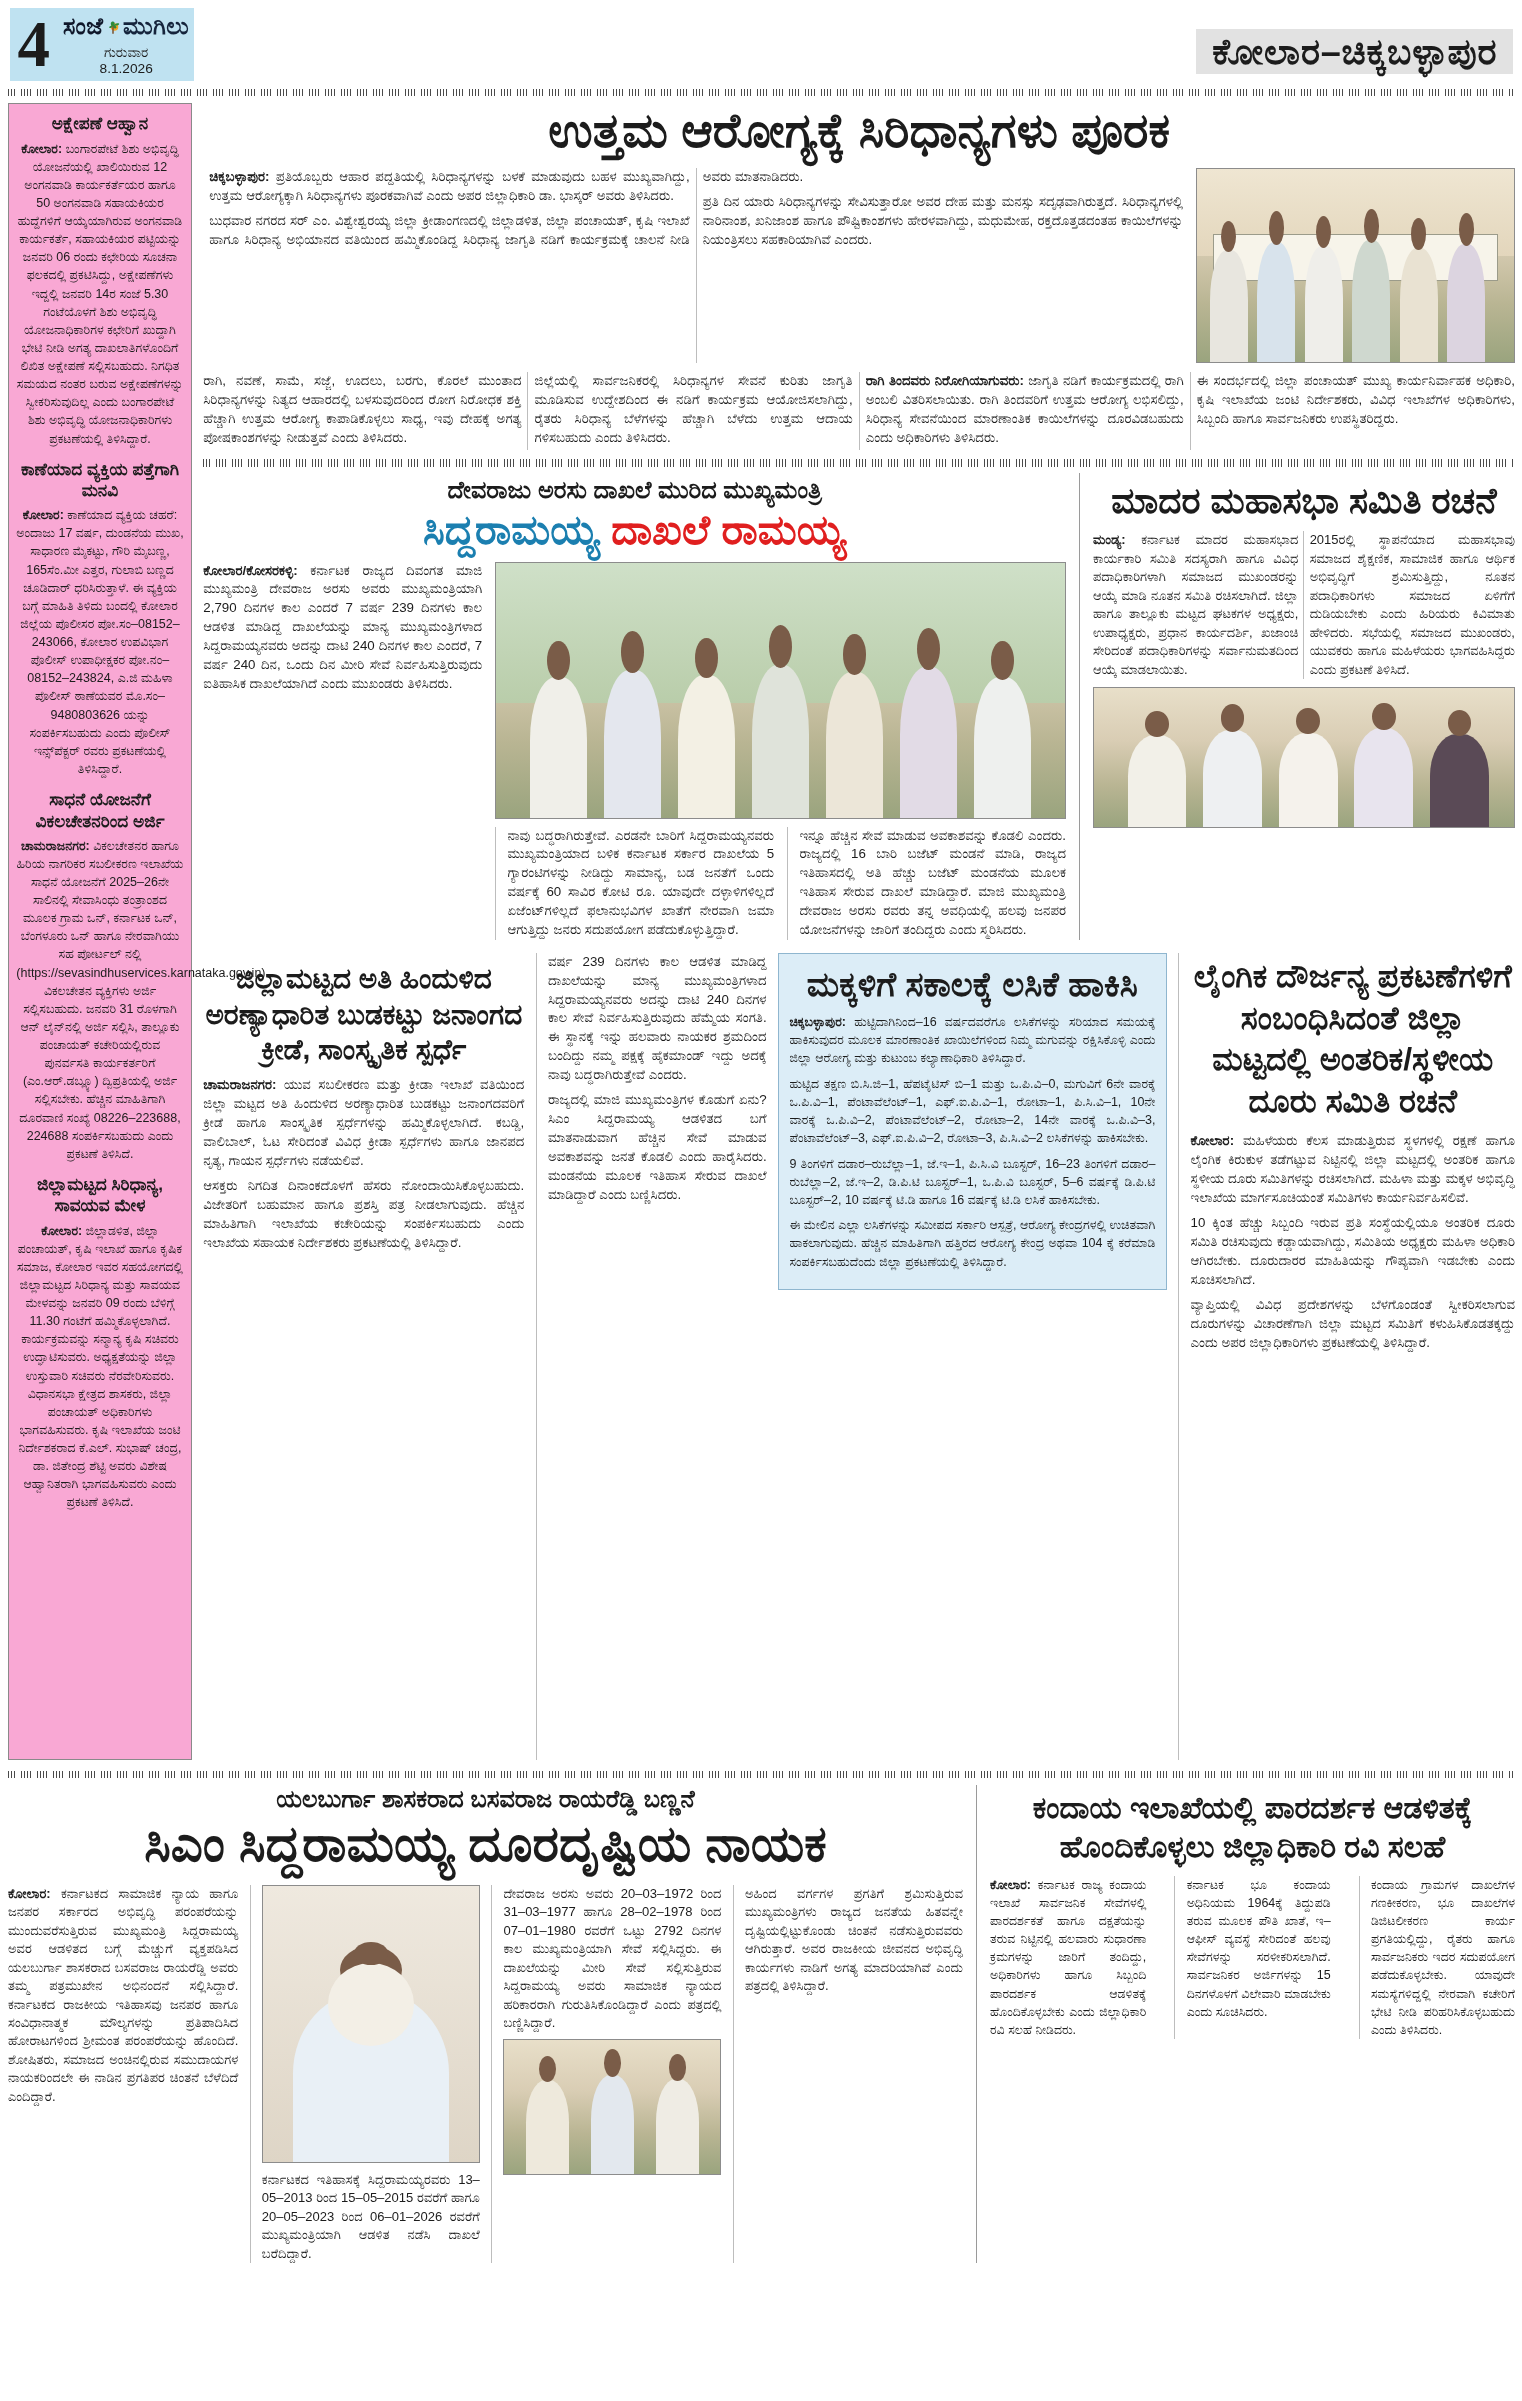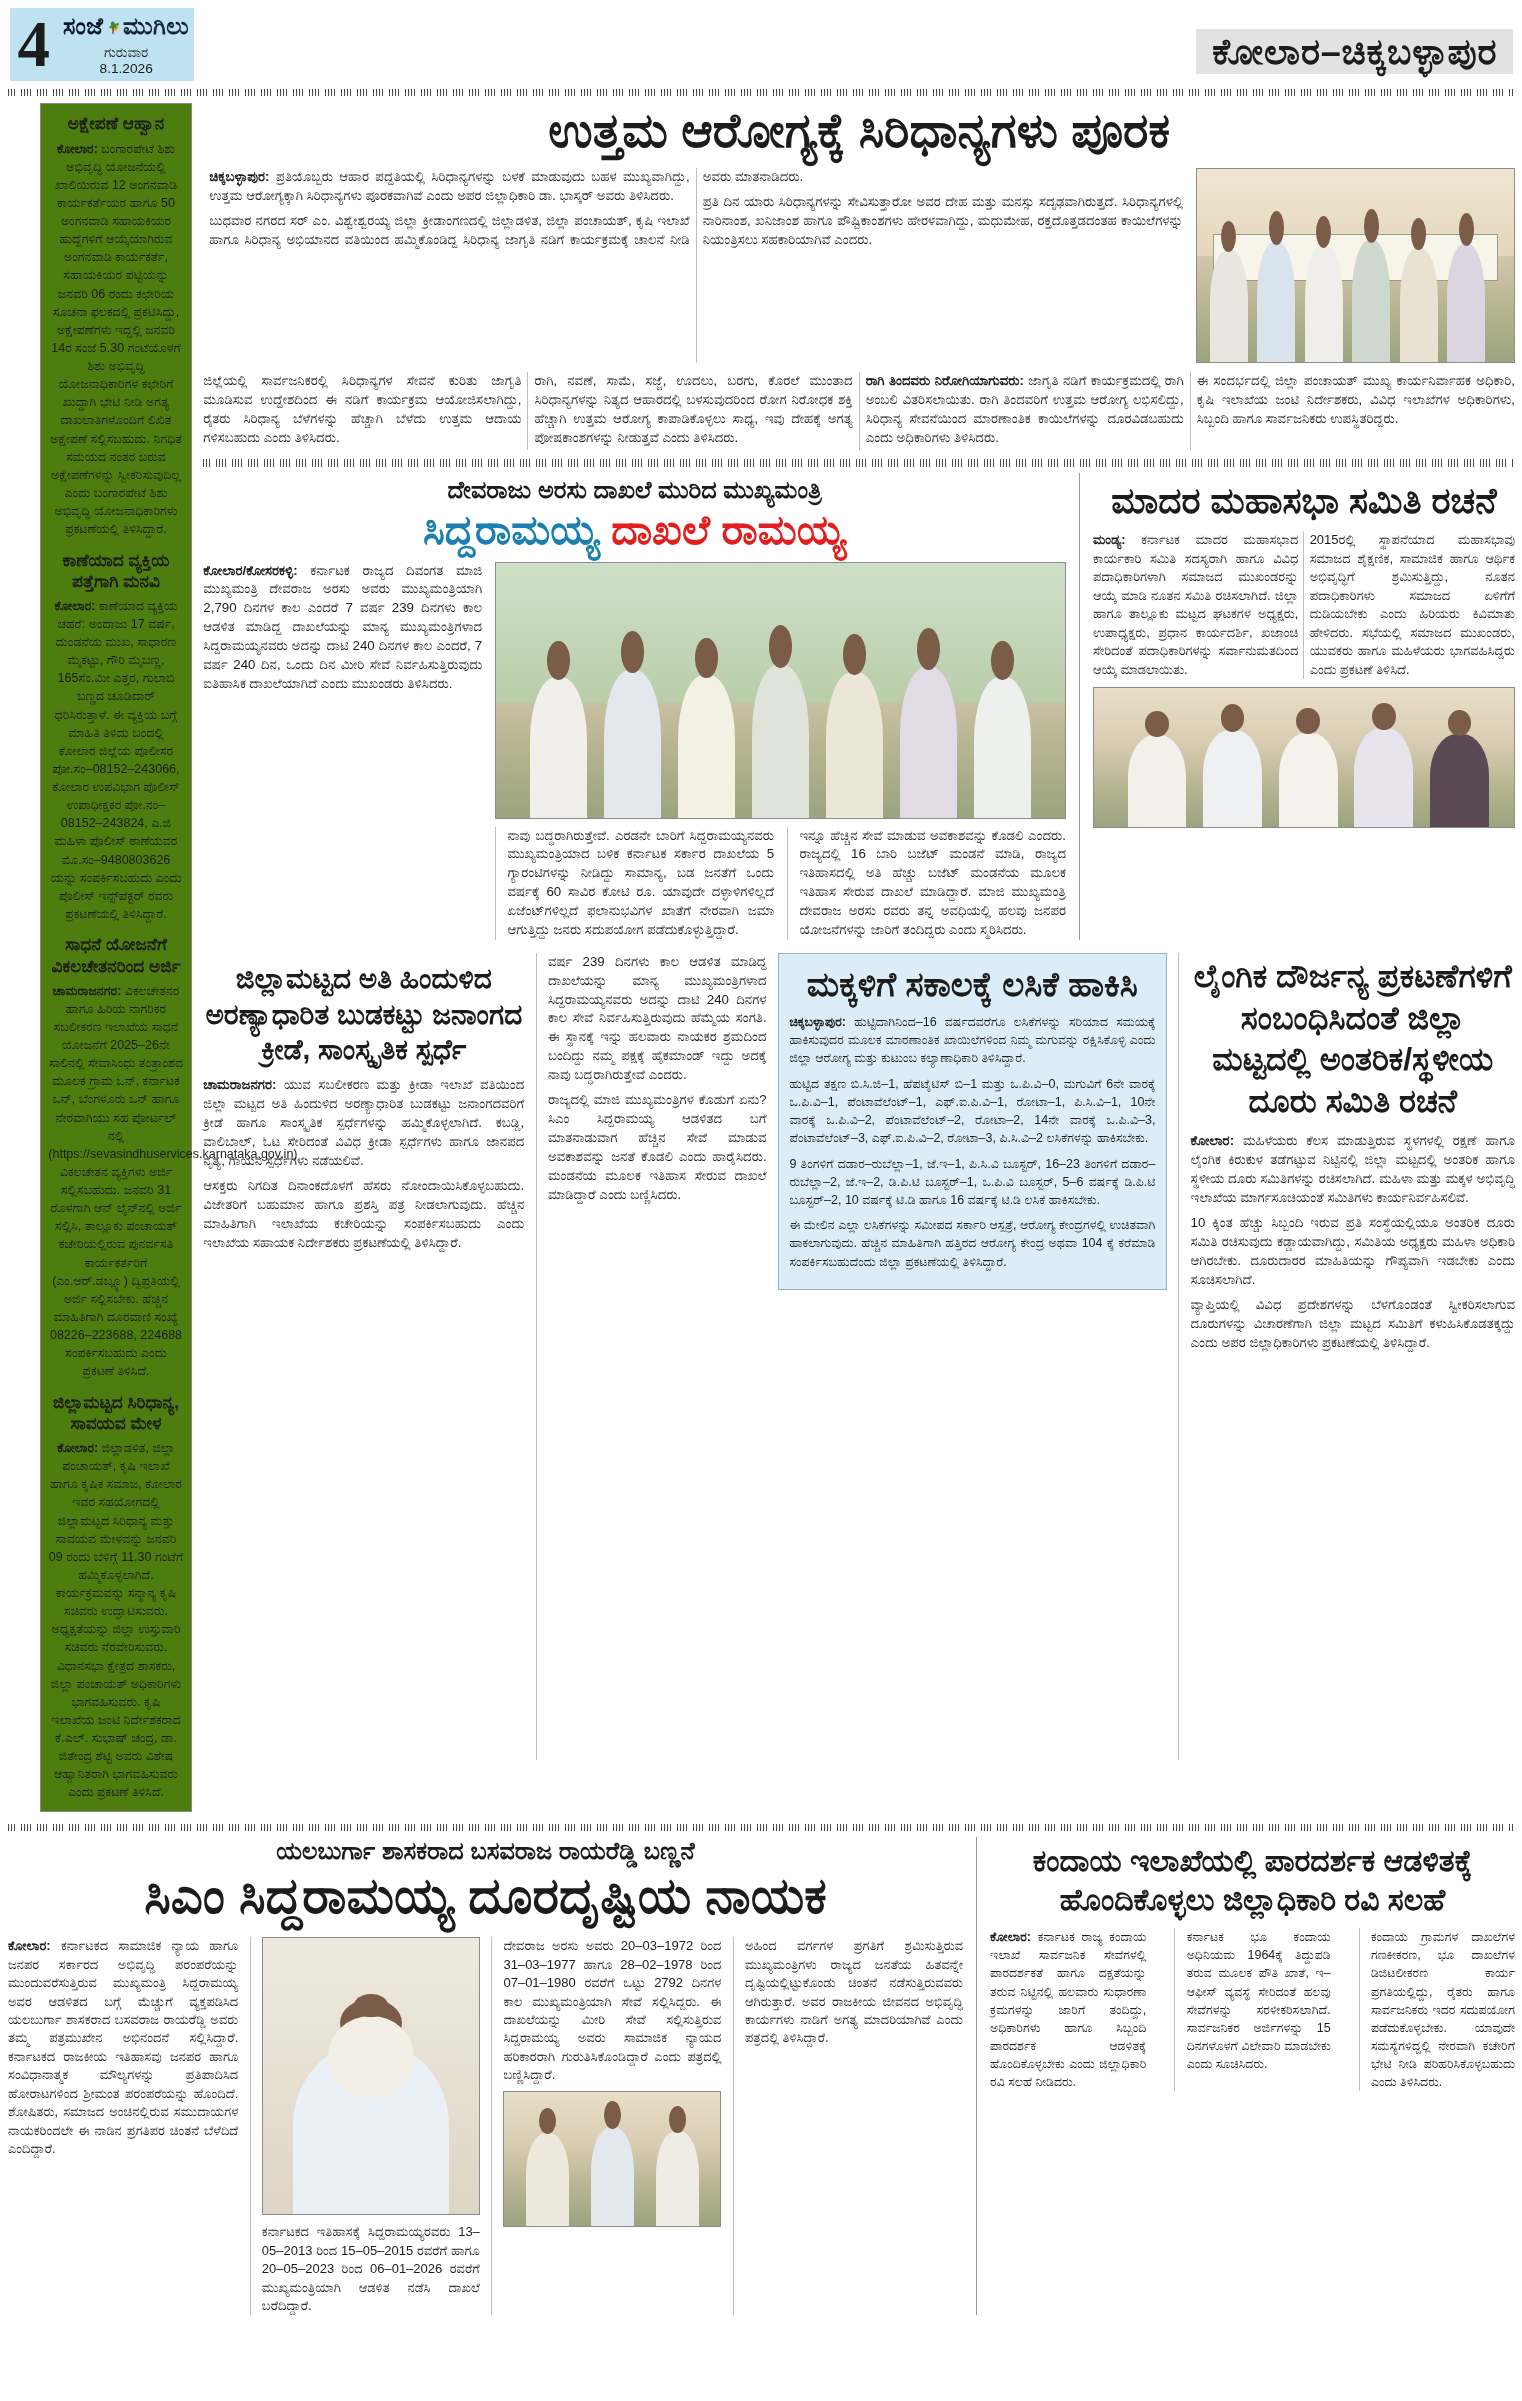--- a/index.html
+++ b/index.html
@@ -33,21 +33,21 @@
 
   
   .hrule {
     height:7.3px; margin:3.2px 0 6.5px;
     background:repeating-linear-gradient(90deg,#4a4a4a 0 0.8px, transparent 0.8px 3.2px);
   }
 
   
   .content-top { display:grid; grid-template-columns:184px 1fr; gap:11.3px; align-items:stretch; }
 
-  .briefs { background:#4d7c0f; border:0.8px solid #8a8a8a; padding:9.7px 7.3px; font-size:12.5px; line-height:1.45;margin-left:32px; }
+  .briefs { background:#f9a8d4; border:0.8px solid #8a8a8a; padding:9.7px 7.3px; font-size:12.5px; line-height:1.45; }
   .brief-title { font-size:17px; font-weight:bold; text-align:center; margin:11.3px 0 4.8px; line-height:1.25; }
   .brief-item:first-child .brief-title { margin-top:0; }
   .brief-body { text-align:center; }
   .brief-body b { font-weight:bold; }
 
   
   .lead-headline { font-size:48px; font-weight:bold; text-align:center; line-height:1.12; padding:1.6px 0 9.7px; }
   .lead-top { display:flex; gap:13px; }
   .lead-intro {
     flex:1; font-size:13.3px; line-height:1.42; text-align:justify;
@@ -175,22 +175,22 @@
             <div class="banner2"></div>
             <div class="person" style="left:4%; width:12%; height:58%; background:#e8e6df;"></div>
             <div class="person" style="left:19%; width:12%; height:62%; background:#d8e3ec;"></div>
             <div class="person" style="left:34%; width:12%; height:60%; background:#efeeea;"></div>
             <div class="person" style="left:49%; width:12%; height:63%; background:#cfd8cf;"></div>
             <div class="person" style="left:64%; width:12%; height:59%; background:#e9e2d2;"></div>
             <div class="person" style="left:79%; width:12%; height:61%; background:#dcd4e0;"></div>
           </div>
         </div>
         <div class="lead-cols">
+          <p>ರಾಗಿ, ನವಣೆ, ಸಾಮೆ, ಸಜ್ಜೆ, ಊದಲು, ಬರಗು, ಕೊರಲೆ ಮುಂತಾದ ಸಿರಿಧಾನ್ಯಗಳನ್ನು ನಿತ್ಯದ ಆಹಾರದಲ್ಲಿ ಬಳಸುವುದರಿಂದ ರೋಗ ನಿರೋಧಕ ಶಕ್ತಿ ಹೆಚ್ಚಾಗಿ ಉತ್ತಮ ಆರೋಗ್ಯ ಕಾಪಾಡಿಕೊಳ್ಳಲು ಸಾಧ್ಯ, ಇವು ದೇಹಕ್ಕೆ ಅಗತ್ಯ ಪೋಷಕಾಂಶಗಳನ್ನು ನೀಡುತ್ತವೆ ಎಂದು ತಿಳಿಸಿದರು.</p>
           <p>ಜಿಲ್ಲೆಯಲ್ಲಿ ಸಾರ್ವಜನಿಕರಲ್ಲಿ ಸಿರಿಧಾನ್ಯಗಳ ಸೇವನೆ ಕುರಿತು ಜಾಗೃತಿ ಮೂಡಿಸುವ ಉದ್ದೇಶದಿಂದ ಈ ನಡಿಗೆ ಕಾರ್ಯಕ್ರಮ ಆಯೋಜಿಸಲಾಗಿದ್ದು, ರೈತರು ಸಿರಿಧಾನ್ಯ ಬೆಳೆಗಳನ್ನು ಹೆಚ್ಚಾಗಿ ಬೆಳೆದು ಉತ್ತಮ ಆದಾಯ ಗಳಿಸಬಹುದು ಎಂದು ತಿಳಿಸಿದರು.</p>
-          <p>ರಾಗಿ, ನವಣೆ, ಸಾಮೆ, ಸಜ್ಜೆ, ಊದಲು, ಬರಗು, ಕೊರಲೆ ಮುಂತಾದ ಸಿರಿಧಾನ್ಯಗಳನ್ನು ನಿತ್ಯದ ಆಹಾರದಲ್ಲಿ ಬಳಸುವುದರಿಂದ ರೋಗ ನಿರೋಧಕ ಶಕ್ತಿ ಹೆಚ್ಚಾಗಿ ಉತ್ತಮ ಆರೋಗ್ಯ ಕಾಪಾಡಿಕೊಳ್ಳಲು ಸಾಧ್ಯ, ಇವು ದೇಹಕ್ಕೆ ಅಗತ್ಯ ಪೋಷಕಾಂಶಗಳನ್ನು ನೀಡುತ್ತವೆ ಎಂದು ತಿಳಿಸಿದರು.</p>
           <p><b class="dl">ರಾಗಿ ತಿಂದವರು ನಿರೋಗಿಯಾಗುವರು:</b> <span>ಜಾಗೃತಿ ನಡಿಗೆ ಕಾರ್ಯಕ್ರಮದಲ್ಲಿ ರಾಗಿ ಅಂಬಲಿ ವಿತರಿಸಲಾಯಿತು. ರಾಗಿ ತಿಂದವರಿಗೆ ಉತ್ತಮ ಆರೋಗ್ಯ ಲಭಿಸಲಿದ್ದು, ಸಿರಿಧಾನ್ಯ ಸೇವನೆಯಿಂದ ಮಾರಣಾಂತಿಕ ಕಾಯಿಲೆಗಳನ್ನು ದೂರವಿಡಬಹುದು ಎಂದು ಅಧಿಕಾರಿಗಳು ತಿಳಿಸಿದರು.</span></p>
           <p>ಈ ಸಂದರ್ಭದಲ್ಲಿ ಜಿಲ್ಲಾ ಪಂಚಾಯತ್ ಮುಖ್ಯ ಕಾರ್ಯನಿರ್ವಾಹಕ ಅಧಿಕಾರಿ, ಕೃಷಿ ಇಲಾಖೆಯ ಜಂಟಿ ನಿರ್ದೇಶಕರು, ವಿವಿಧ ಇಲಾಖೆಗಳ ಅಧಿಕಾರಿಗಳು, ಸಿಬ್ಬಂದಿ ಹಾಗೂ ಸಾರ್ವಜನಿಕರು ಉಪಸ್ಥಿತರಿದ್ದರು.</p>
         </div>
       </section>
 
       <div class="hrule" style="margin-top:9.7px;"></div>
 
       <div class="row2">
 
         <section>

